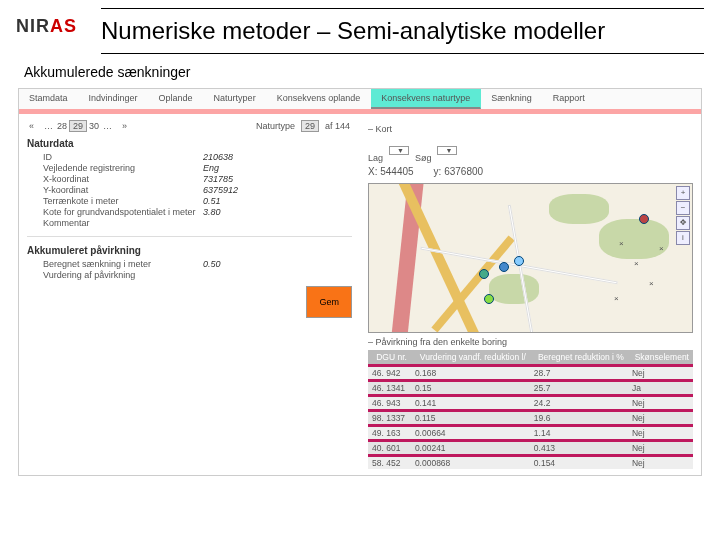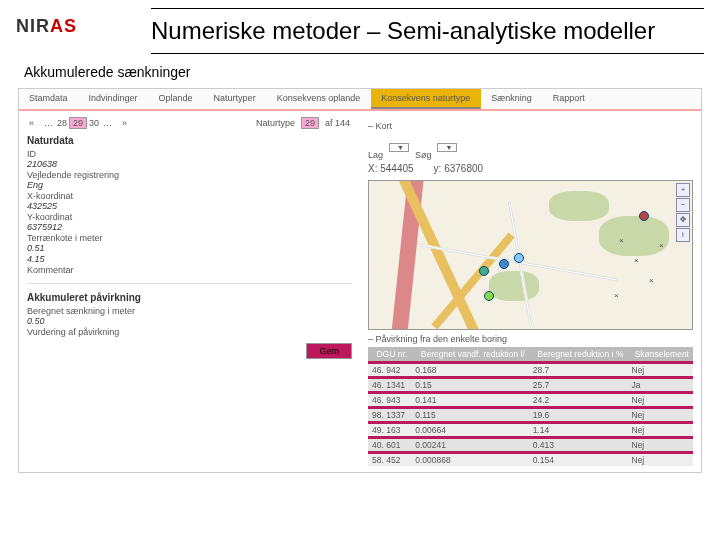--- a/index.html
+++ b/index.html
@@ -1,43 +1,43 @@
 <!DOCTYPE html>
 <html><head>
 <meta charset="utf-8">
 <style>
 * { margin: 0; padding: 0; box-sizing: border-box; font-family: Arial, sans-serif; }
 body { background: #fff; width: 720px; height: 540px; overflow: hidden; }
 .header { display: flex; align-items: flex-start; padding: 8px 16px 0; }
 .logo { width: 85px; margin-top: 8px; }
 .logo-text { font-weight: bold; font-size: 18px; color: #333; letter-spacing: 1px; }
 .logo-accent { color: #c00; }
-.title-area { flex: 1; margin-left: 50px; }
+.title-area { flex: 1; }
 .hr1 { border: none; border-top: 1.5px solid #000; margin-bottom: 6px; }
 .title { font-size: 24px; font-weight: 400; color: #000; padding: 2px 0; }
 .hr2 { border: none; border-top: 1.5px solid #000; margin-top: 6px; }
 .subtitle { font-size: 14px; margin: 10px 0 8px 24px; }
 .app { margin: 0 18px; border: 1px solid #ccc; font-size: 9px; color: #555; }
-.tabs { display: flex; border-bottom: 2px solid #fca5a5; background: #fafafa; }
+.tabs { display: flex; border-bottom: 5px solid #fca5a5; background: #fafafa; }
 .tab { padding: 4px 10px; border-right: 1px solid transparent; cursor: pointer; }
-.tab.active { background: #eab308; border-bottom: 2px solid #888; }
+.tab.active { background: #5eead4; border-bottom: 2px solid #888; }
 .columns { display: flex; }
 .left { width: 50%; padding: 6px 8px; }
 .right { width: 50%; padding: 6px 8px; }
 .pager { display: flex; align-items: center; gap: 4px; margin-bottom: 6px; }
 .pager span { padding: 0 2px; }
-.pager .box { border: 1px solid #999; padding: 0 3px; background: #f9a8d4; }
+.pager .box { border: 1px solid #999; padding: 0 3px; background: #e5e5e5; }
 .pager .gap { flex: 1; }
 .sec-title { font-weight: bold; font-size: 10px; margin: 4px 0 3px; color: #333; }
-.kv { display: flex; margin: 1px 0; flex-direction: column; }
+.kv { display: flex; margin: 1px 16px; }
 .kv .k { width: 160px; color: #555; }
 .kv .v { color: #333; font-style: italic; }
 .divider { border-top: 1px solid #ddd; margin: 8px 0; }
 .gem-row { text-align: right; margin-top: 6px; }
-.gem { border: 1px solid #999; background: #be185d; padding: 2px 12px; font-size: 9px; cursor: pointer; }
+.gem { border: 1px solid #999; background: #f97316; padding: 10px 12px; font-size: 9px; cursor: pointer; }
 .maphdr { display: flex; align-items: center; gap: 6px; margin-bottom: 3px; font-size: 9px; }
 .maphdr .lbl { color: #555; margin-top: 16px; }
 .dd { border: 1px solid #999; padding: 0 4px; background: #fff; display: inline-flex; align-items: center; gap: 3px; }
 .dd .chev { font-size: 7px; }
 .map { position: relative; width: 100%; height: 150px; border: 1px solid #999; background: #f4f0e4; overflow: hidden; }
 .road-red { position: absolute; width: 16px; height: 200%; background: #d88; left: 25px; top: -20px; transform: rotate(6deg); }
 .road-y1 { position: absolute; width: 10px; height: 200%; background: #e8c060; left: 90px; top: -20px; transform: rotate(-25deg); }
 .road-y2 { position: absolute; width: 8px; height: 120px; background: #e8c060; left: 100px; top: 40px; transform: rotate(40deg); }
 .road-w { position: absolute; background: #fff; border: 1px solid #ddd; }
 .blob { position: absolute; background: #c8d8a8; border-radius: 40%; }
@@ -95,32 +95,33 @@
           <div class="kv">
             <div class="k">ID</div>
             <div class="v">210638</div>
           </div>
           <div class="kv">
             <div class="k">Vejledende registrering</div>
             <div class="v">Eng</div>
           </div>
           <div class="kv">
             <div class="k">X-koordinat</div>
-            <div class="v">432525</div>
+            <div class="v">731785</div>
           </div>
           <div class="kv">
             <div class="k">Y-koordinat</div>
             <div class="v">6375912</div>
           </div>
           <div class="kv">
             <div class="k">Terrænkote i meter</div>
             <div class="v">0.51</div>
           </div>
           <div class="kv">
-            <div class="v">4.15</div>
+            <div class="k">Kote for grundvandspotentialet i meter</div>
+            <div class="v">3.80</div>
           </div>
           <div class="kv">
             <div class="k">Kommentar</div>
             <div class="v"></div>
           </div>
         </div>
       <div class="divider"></div>
       <div class="sec-title">Akkumuleret påvirkning</div>
       <div id="ak">
           <div class="kv">
@@ -176,21 +177,21 @@
           <div class="tool">−</div>
           <div class="tool">✥</div>
           <div class="tool">i</div>
         </div>
       </div>
       <div class="ptitle">– Påvirkning fra den enkelte boring</div>
       <table class="tbl">
         <thead>
             <tr id="th">
               <th>DGU nr.</th>
-              <th>Beregnet vandf. reduktion l/</th>
+              <th>Vurdering vandf. reduktion l/</th>
               <th>Beregnet reduktion i %</th>
               <th>Skønselement</th>
             </tr>
           </thead>
         <tbody id="tb">
             <tr>
               <td>46. 942</td>
               <td>0.168</td>
               <td>28.7</td>
               <td>Nej</td>

